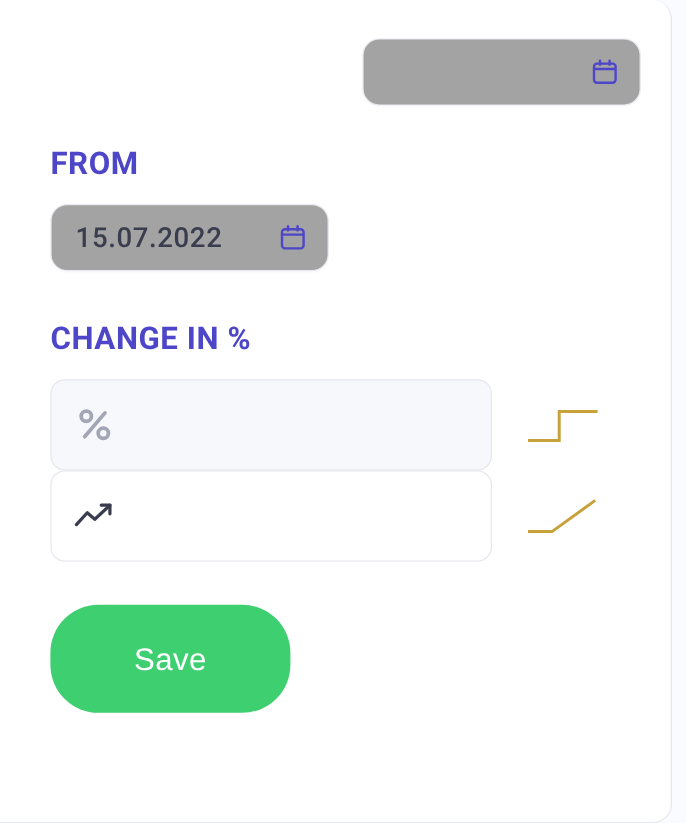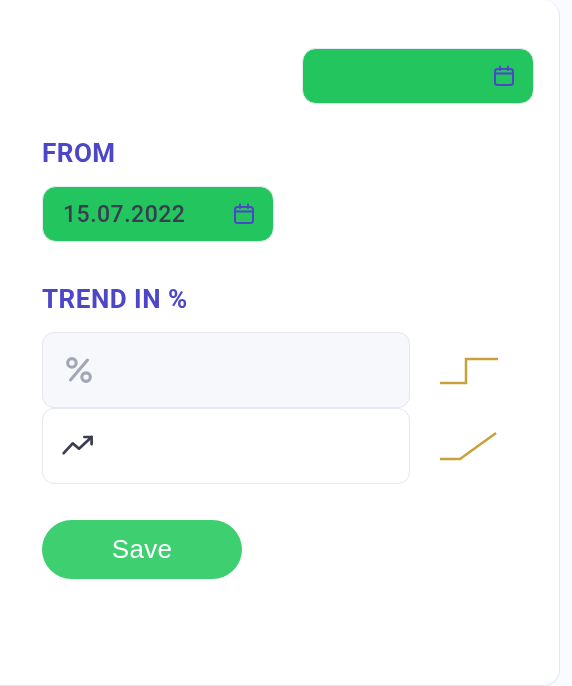--- a/index.html
+++ b/index.html
@@ -13,21 +13,21 @@
     position: absolute;
     left: 0;
     top: 0;
     width: 560px;
     height: 686px;
     background: #ffffff;
     border-right: 1px solid #e5e7f0;
     border-bottom: 1px solid #e5e7f0;
     border-top-right-radius: 16px;
     border-bottom-right-radius: 16px;
-    padding: 48px 40px 40px 42px;
+    padding: 32px 40px 40px 42px;
   }
   .row {
     display: flex;
     gap: 28px;
   }
   .field {
     display: flex;
     flex-direction: column;
   }
   .label {
@@ -39,21 +39,21 @@
     margin-top: 90px;
   }
   .label.section {
     margin-top: 42px;
   }
   .date-input {
     width: 232px;
     height: 56px;
     border: 1px solid #e9eaf2;
     border-radius: 14px;
-    background: #22c55e;
+    background: #a3a3a3;
     display: flex;
     align-items: center;
     justify-content: space-between;
     padding: 0 16px 0 20px;
     box-shadow: 0 1px 2px rgba(0,0,0,0.02);
   }
   .date-value {
     font-size: 23px;
     color: #3a3d4d;
     font-weight: 500;
@@ -94,21 +94,21 @@
   .chart-illu {
     width: 62px;
     height: 40px;
     display: inline-flex;
     align-items: center;
     justify-content: center;
   }
   .save-btn {
     margin-top: 36px;
     width: 200px;
-    height: 59px;
+    height: 90px;
     border: none;
     border-radius: 40px;
     background: #3dcf70;
     color: #ffffff;
     font-size: 26px;
     font-weight: 500;
     cursor: pointer;
     letter-spacing: 0.3px;
   }
 </style>
@@ -143,21 +143,21 @@
             <line x1="3" y1="9.5" x2="21" y2="9.5" stroke="#4e46c8" stroke-width="2"></line>
             <line x1="8" y1="2.5" x2="8" y2="6" stroke="#4e46c8" stroke-width="2" stroke-linecap="round"></line>
             <line x1="16" y1="2.5" x2="16" y2="6" stroke="#4e46c8" stroke-width="2" stroke-linecap="round"></line>
           </svg>
         </span>
       </div>
     </div>
 
   </div>
 
-  <div class="label section">TREND IN %</div>
+  <div class="label section">CHANGE IN %</div>
   <div class="section-row">
     <div class="text-input">
       <span class="input-icon">
         <svg width="34" height="34" viewBox="0 0 24 24" fill="none">
           <circle cx="7" cy="7" r="3" stroke="#a3a6b5" stroke-width="2.2"></circle>
           <circle cx="17" cy="17" r="3" stroke="#a3a6b5" stroke-width="2.2"></circle>
           <line x1="18" y1="5" x2="6" y2="19" stroke="#a3a6b5" stroke-width="2.2" stroke-linecap="round"></line>
         </svg>
       </span>
       <span></span>

